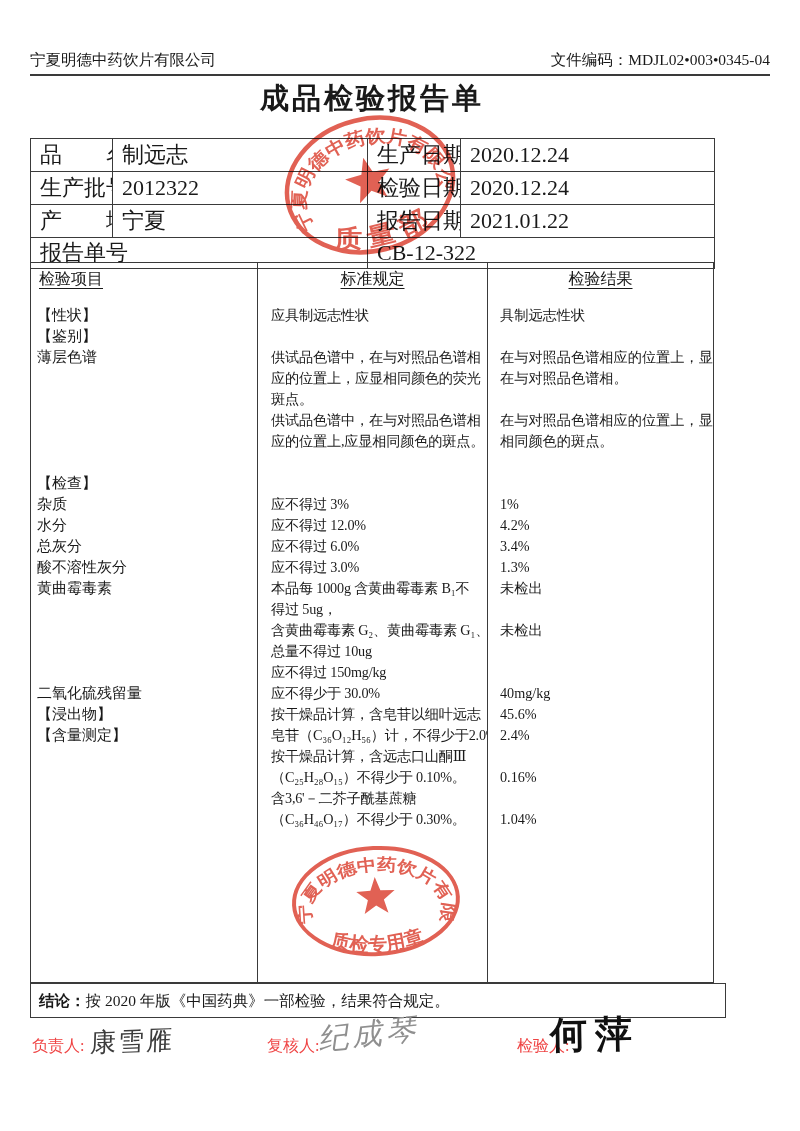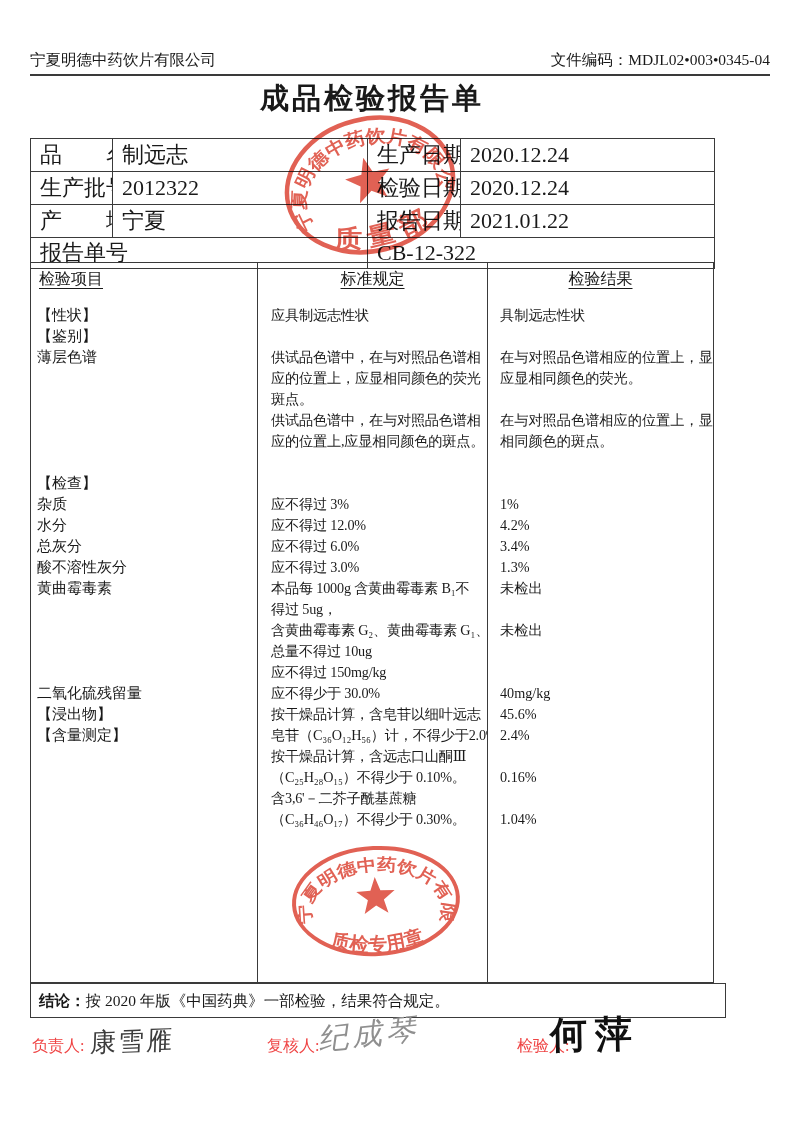--- a/index.html
+++ b/index.html
@@ -151,21 +151,21 @@
         <div class="tline">按干燥品计算，含远志口山酮Ⅲ</div>
         <div class="tline">（C₂₅H₂₈O₁₅）不得少于 0.10%。</div>
         <div class="tline">含3,6'－二芥子酰基蔗糖</div>
         <div class="tline">（C₃₆H₄₆O₁₇）不得少于 0.30%。</div>
       </div>
     <div class="mcol mcol-result">
       <div class="mhead center"><span>检验结果</span></div>
     <div class="tline">具制远志性状</div>
         <div class="tline"></div>
         <div class="tline">在与对照品色谱相应的位置上，显</div>
-        <div class="tline">应显相同颜色的荧光。</div>
+        <div class="tline">在与对照品色谱相。</div>
         <div class="tline"></div>
         <div class="tline">在与对照品色谱相应的位置上，显</div>
         <div class="tline">相同颜色的斑点。</div>
         <div class="tline"></div>
         <div class="tline"></div>
         <div class="tline">1%</div>
         <div class="tline">4.2%</div>
         <div class="tline">3.4%</div>
         <div class="tline">1.3%</div>
         <div class="tline">未检出</div>

